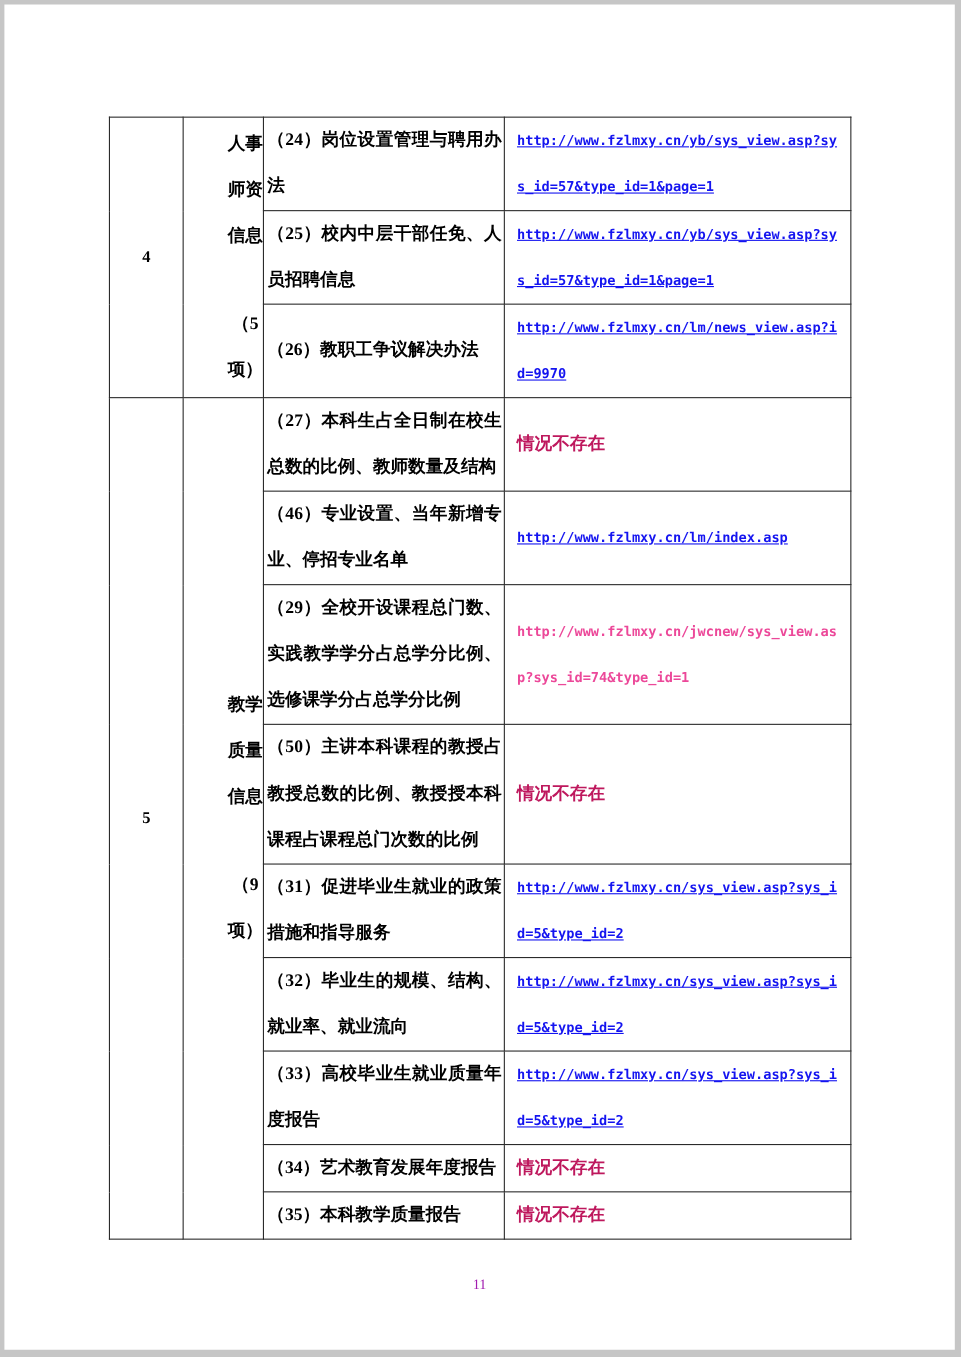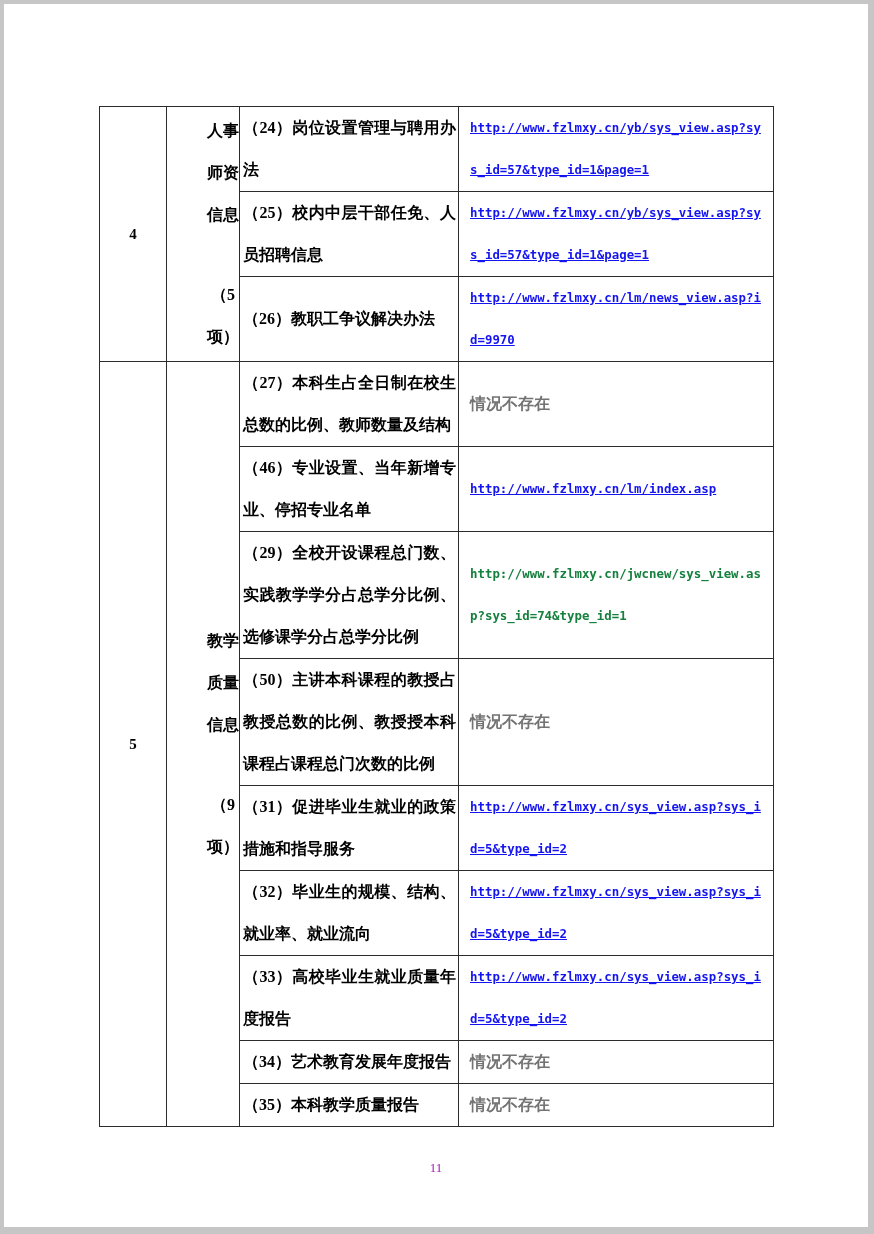--- a/index.html
+++ b/index.html
@@ -69,23 +69,23 @@
     font-size: 12.4px;
     line-height: 42px;
     word-break: break-all;
     display: block;
   }
   a.link {
     color: #1414f0;
     text-decoration: underline;
     cursor: pointer;
   }
-  .plain-url { color: #15803d; }
+  .plain-url { color: #ec4899; }
   .plain-zh {
-    color: #737373;
+    color: #be185d;
     display: block;
   }
   .page-number {
     position: absolute;
     left: 0;
     right: 0;
     top: 1156px;
     text-align: center;
     font-size: 13px;
     color: #a21caf;

